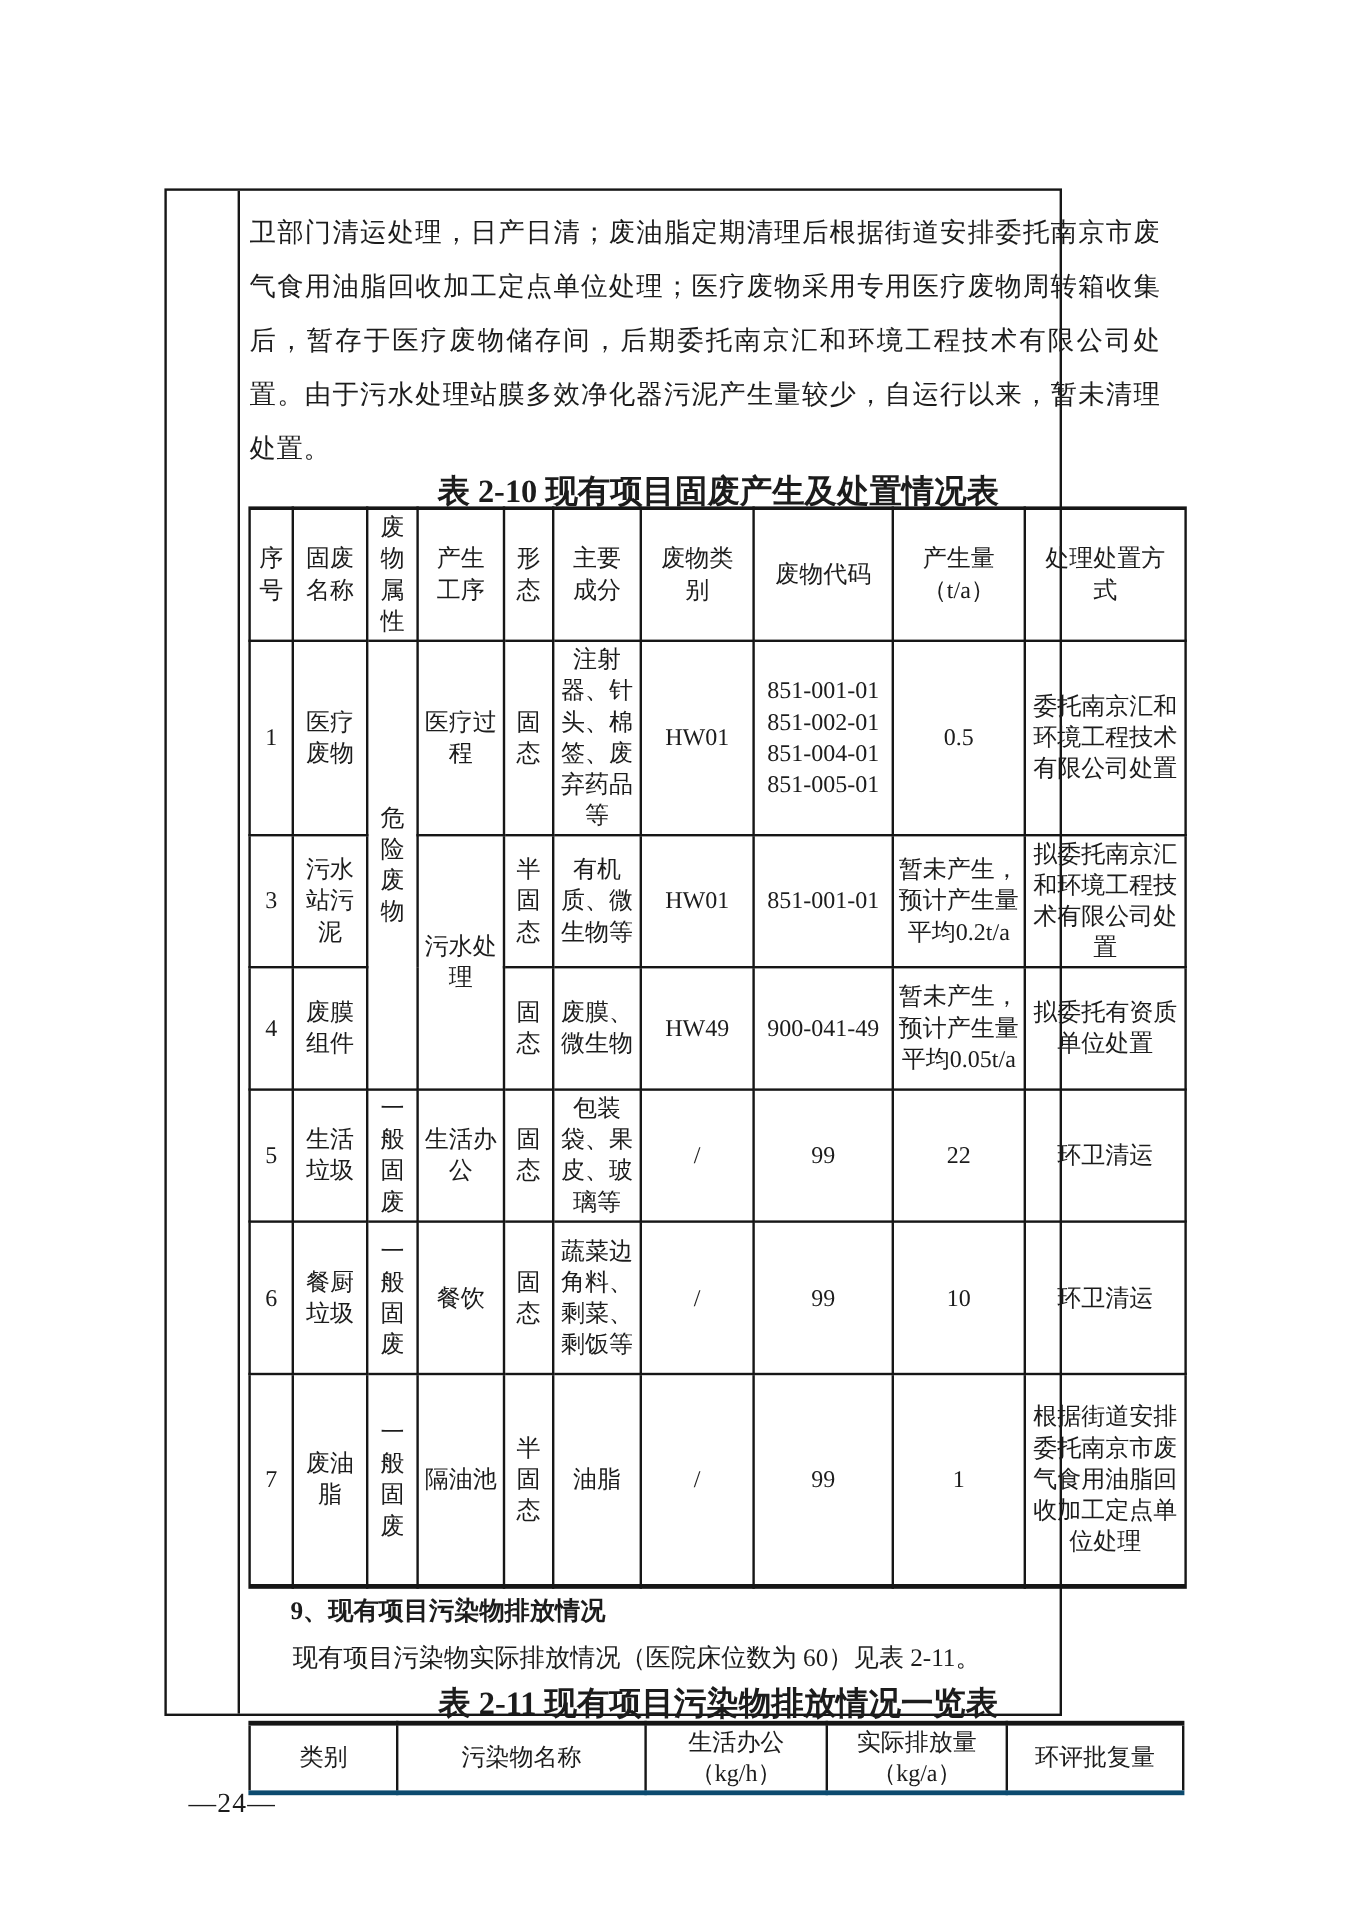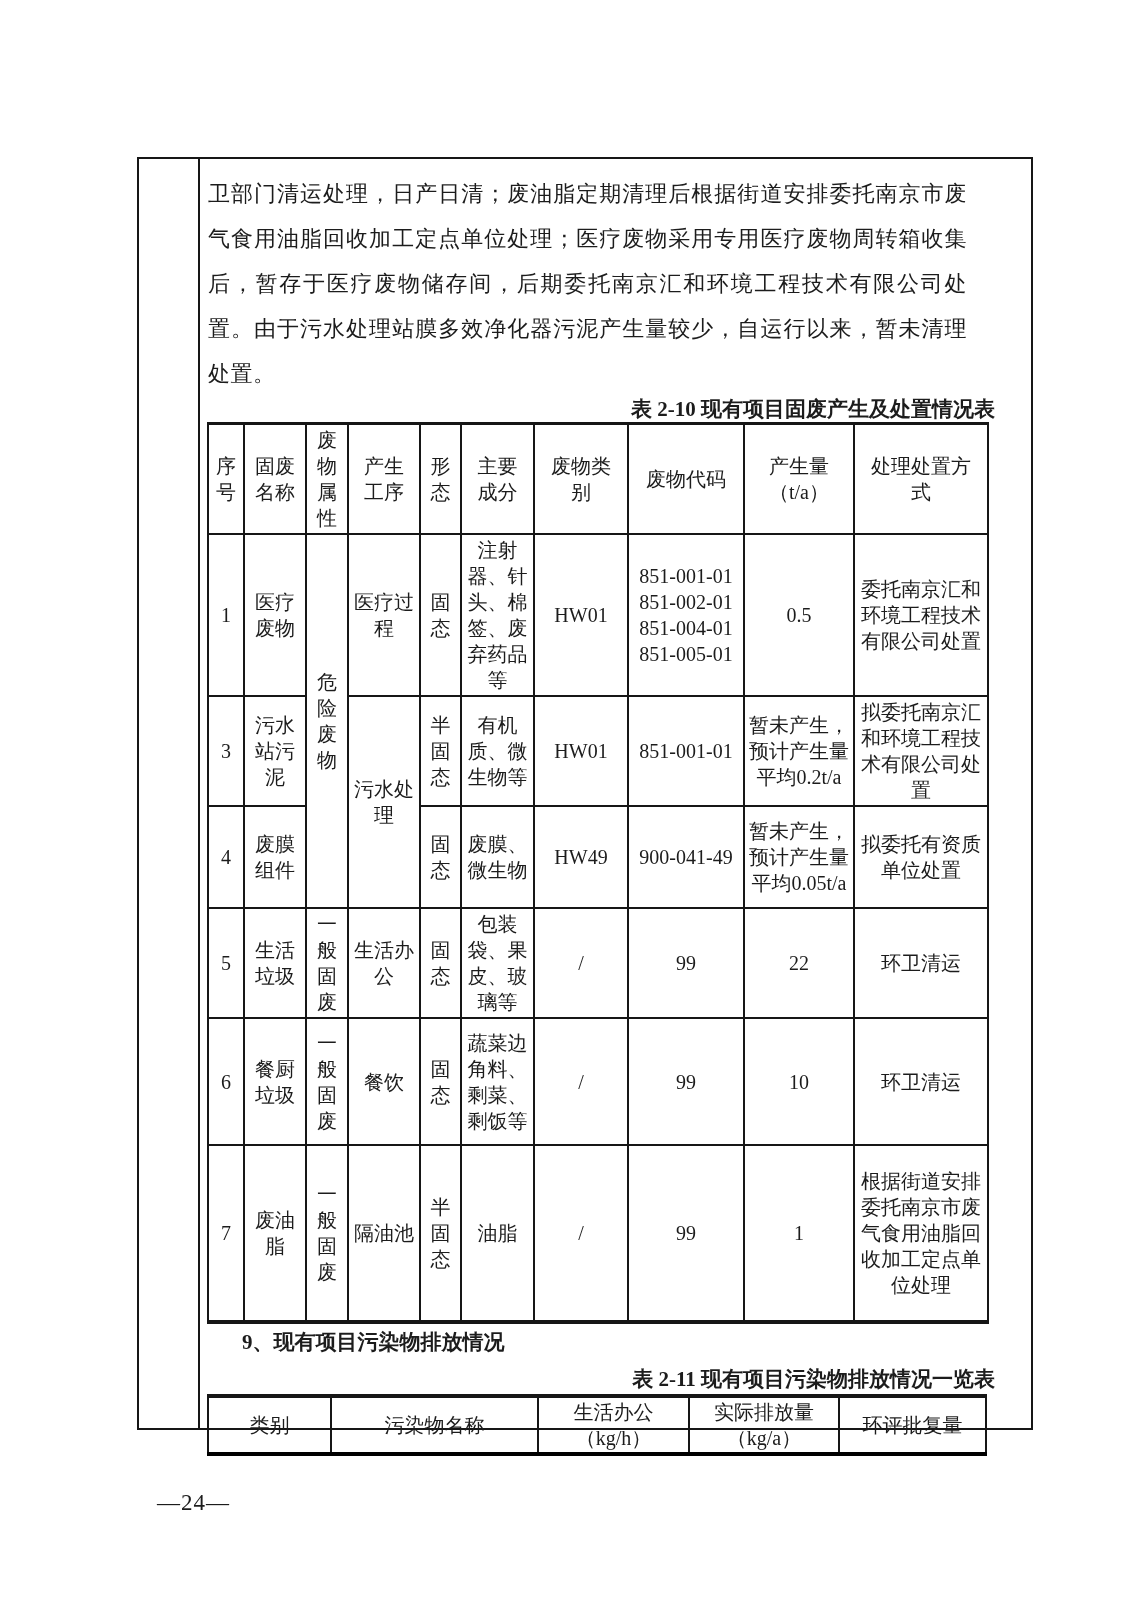--- a/index.html
+++ b/index.html
@@ -1,56 +1,56 @@
 <!DOCTYPE html>
 <html><head>
 <meta charset="utf-8">
 <style>
   html,body{margin:0;padding:0;}
   body{
     width:1131px;height:1600px;position:relative;background:#ffffff;
     font-family:"Liberation Serif","DejaVu Serif",serif;color:#1c1c1c;
   }
   .frame{
-    position:absolute;left:137px;top:157px;width:896px;height:1273px;
+    position:absolute;left:137px;top:157px;width:748px;height:1273px;
     border:2px solid #161616;box-sizing:border-box;
   }
   .side-col{
     position:absolute;left:0;top:0;width:61px;height:100%;
     border-right:2px solid #161616;box-sizing:border-box;
   }
   .content{
     position:absolute;left:63px;top:0;width:793px;height:100%;
   }
   .intro{
     margin:12px 28px 0 6px;font-size:22px;line-height:45px;
     text-align:justify;letter-spacing:0.5px;
   }
   .tbl-title{
-    text-align:right;font-weight:bold;font-size:21px;line-height:26px;height:26px;
+    text-align:center;font-weight:bold;font-size:27px;line-height:26px;height:26px;
   }
   table{border-collapse:collapse;table-layout:fixed;}
   .t10{width:780px;margin-left:5px;border-top:3px solid #161616;border-bottom:4px solid #161616;}
   .t10 th,.t10 td{
     border:2px solid #161616;font-size:20px;line-height:26px;
     text-align:center;vertical-align:middle;padding:2px 4px;font-weight:normal;
     overflow:hidden;
   }
   .pre{white-space:pre-line;}
   .jst{text-align:justify;padding:2px 8px;}
   .jst-cl{text-align:justify;text-align-last:center;padding:2px 8px;}
   .pad8{padding:2px 8px;}
   .sec-head{
     margin:6px 0 0 40px;font-weight:bold;font-size:21px;line-height:24px;
   }
   .sec-para{
     margin:14px 0 0 42px;font-size:21px;line-height:26px;
   }
   .t11-title{margin-top:12px;}
-  .t11{width:778px;margin:2px 0 0 5px;border-top:4px solid #161616;border-bottom:4px solid #000000;}
+  .t11{width:778px;margin:2px 0 0 5px;border-top:4px solid #161616;border-bottom:4px solid #0c4a6e;}
   .t11 th{
     border:2px solid #161616;font-size:20px;line-height:26px;height:54px;
     text-align:center;vertical-align:middle;font-weight:normal;padding:0 4px;
   }
   .page-num{
     position:absolute;left:145px;top:1490px;font-size:23px;letter-spacing:1px;margin-left:12px;
   }
 </style>
 </head>
 <body>
@@ -164,20 +164,21 @@
         <td>油脂</td>
         <td>/</td>
         <td>99</td>
         <td>1</td>
         <td class="jst-cl">根据街道安排委托南京市废气食用油脂回收加工定点单位处理</td>
       </tr>
     </tbody>
       </table>
 
     <div class="sec-head">9、现有项目污染物排放情况</div>
+    <p class="sec-para">现有项目污染物实际排放情况（医院床位数为 60）见表 2-11。</p>
 
     <div class="tbl-title t11-title">表 2-11 现有项目污染物排放情况一览表</div>
 
     <table class="t11">
       <colgroup>
         <col style="width:123px">
           <col style="width:207px">
           <col style="width:151px">
         <col style="width:150px">
           <col style="width:147px">

